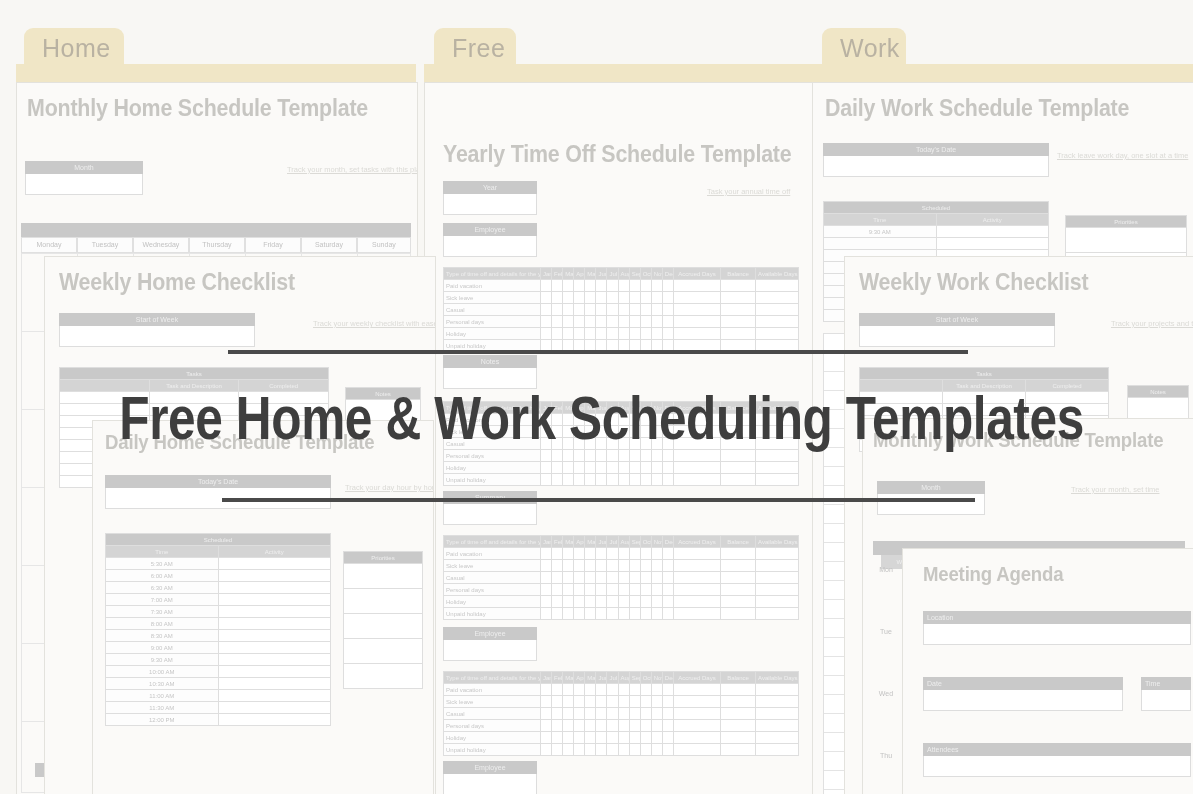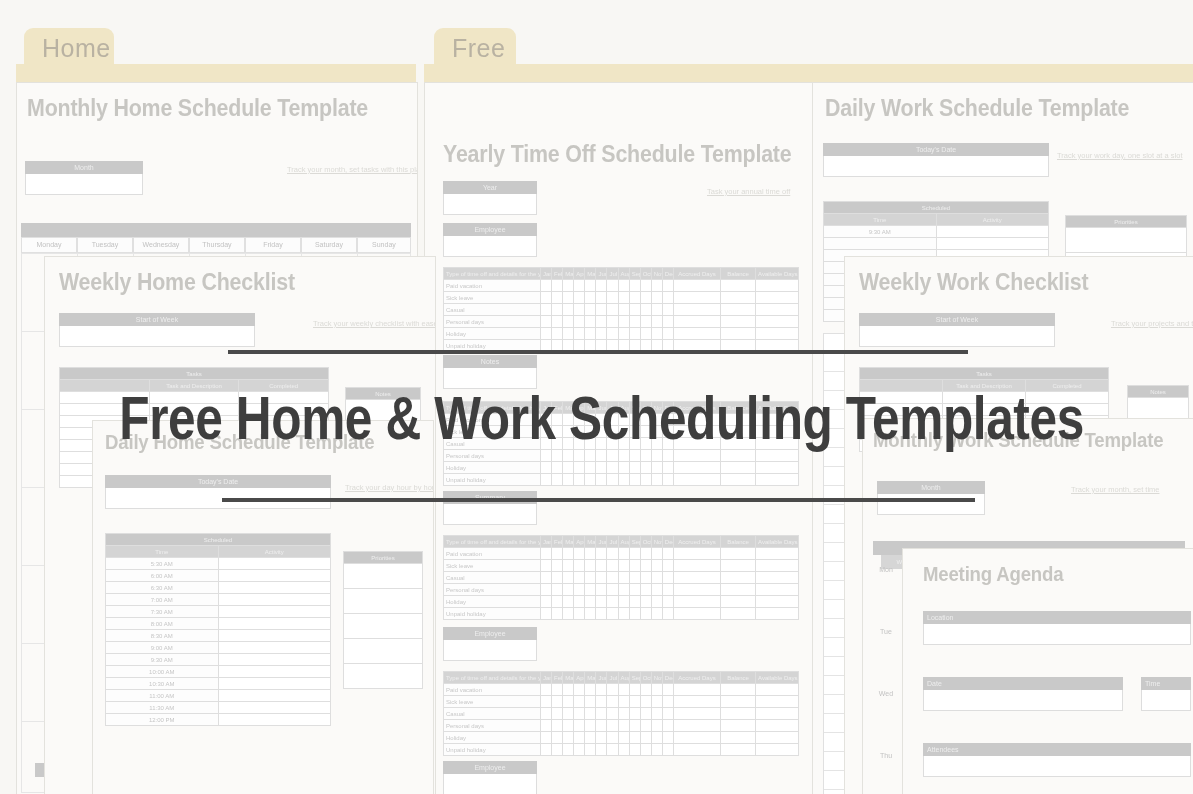--- a/index.html
+++ b/index.html
@@ -98,21 +98,21 @@
     transform:scaleX(.80);
     white-space:nowrap;
   }
 </style>
 </head>
 <body>
 
 <div class="stage">
 
   <div class="tab-strip" style="left:16px;top:64px;width:400px;"></div>
-  <div class="tab" style="left:24px;top:28px;width:90px;">
+  <div class="tab" style="left:24px;top:28px;width:100px;">
     <span class="tab-label">Home</span>
   </div>
 
   <div class="panel faded" style="left:16px;top:82px;width:400px;height:712px;">
     <div class="ptitle" style="left:10px;top:12px;">Monthly Home Schedule Template</div>
 
     <div class="field" style="left:8px;top:78px;width:118px;">
       <div class="cap">Month</div>
       <div class="box"></div>
     </div>
@@ -889,29 +889,32 @@
     </tbody>
       </table>
 
     <div class="field" style="left:18px;top:678px;width:94px;">
       <div class="cap">Employee</div>
       <div class="box"></div>
     </div>
   </div>
 
   <div class="tab-strip" style="left:812px;top:64px;width:381px;"></div>
+  <div class="tab" style="left:822px;top:28px;width:84px;">
+    <span class="tab-label">Work</span>
+  </div>
 
   <div class="panel faded" style="left:812px;top:82px;width:381px;height:712px;z-index:8;">
     <div class="ptitle" style="left:12px;top:12px;">Daily Work Schedule Template</div>
 
     <div class="field" style="left:10px;top:60px;width:226px;">
       <div class="cap">Today's Date</div>
       <div class="box"></div>
     </div>
-    <div class="hintlink" style="left:244px;top:68px;">Track your work day, one slot at a slot</div>
+    <div class="hintlink" style="left:244px;top:68px;">Track leave work day, one slot at a time</div>
 
     <table class="tbl" style="left:10px;top:118px;width:226px;">
       <tbody>
           <tr>
             <th colspan="2">Scheduled</th>
           </tr>
       <tr>
         <th class="sub" style="width:52px;">Time</th>
         <th class="sub">Activity</th>
       </tr>

